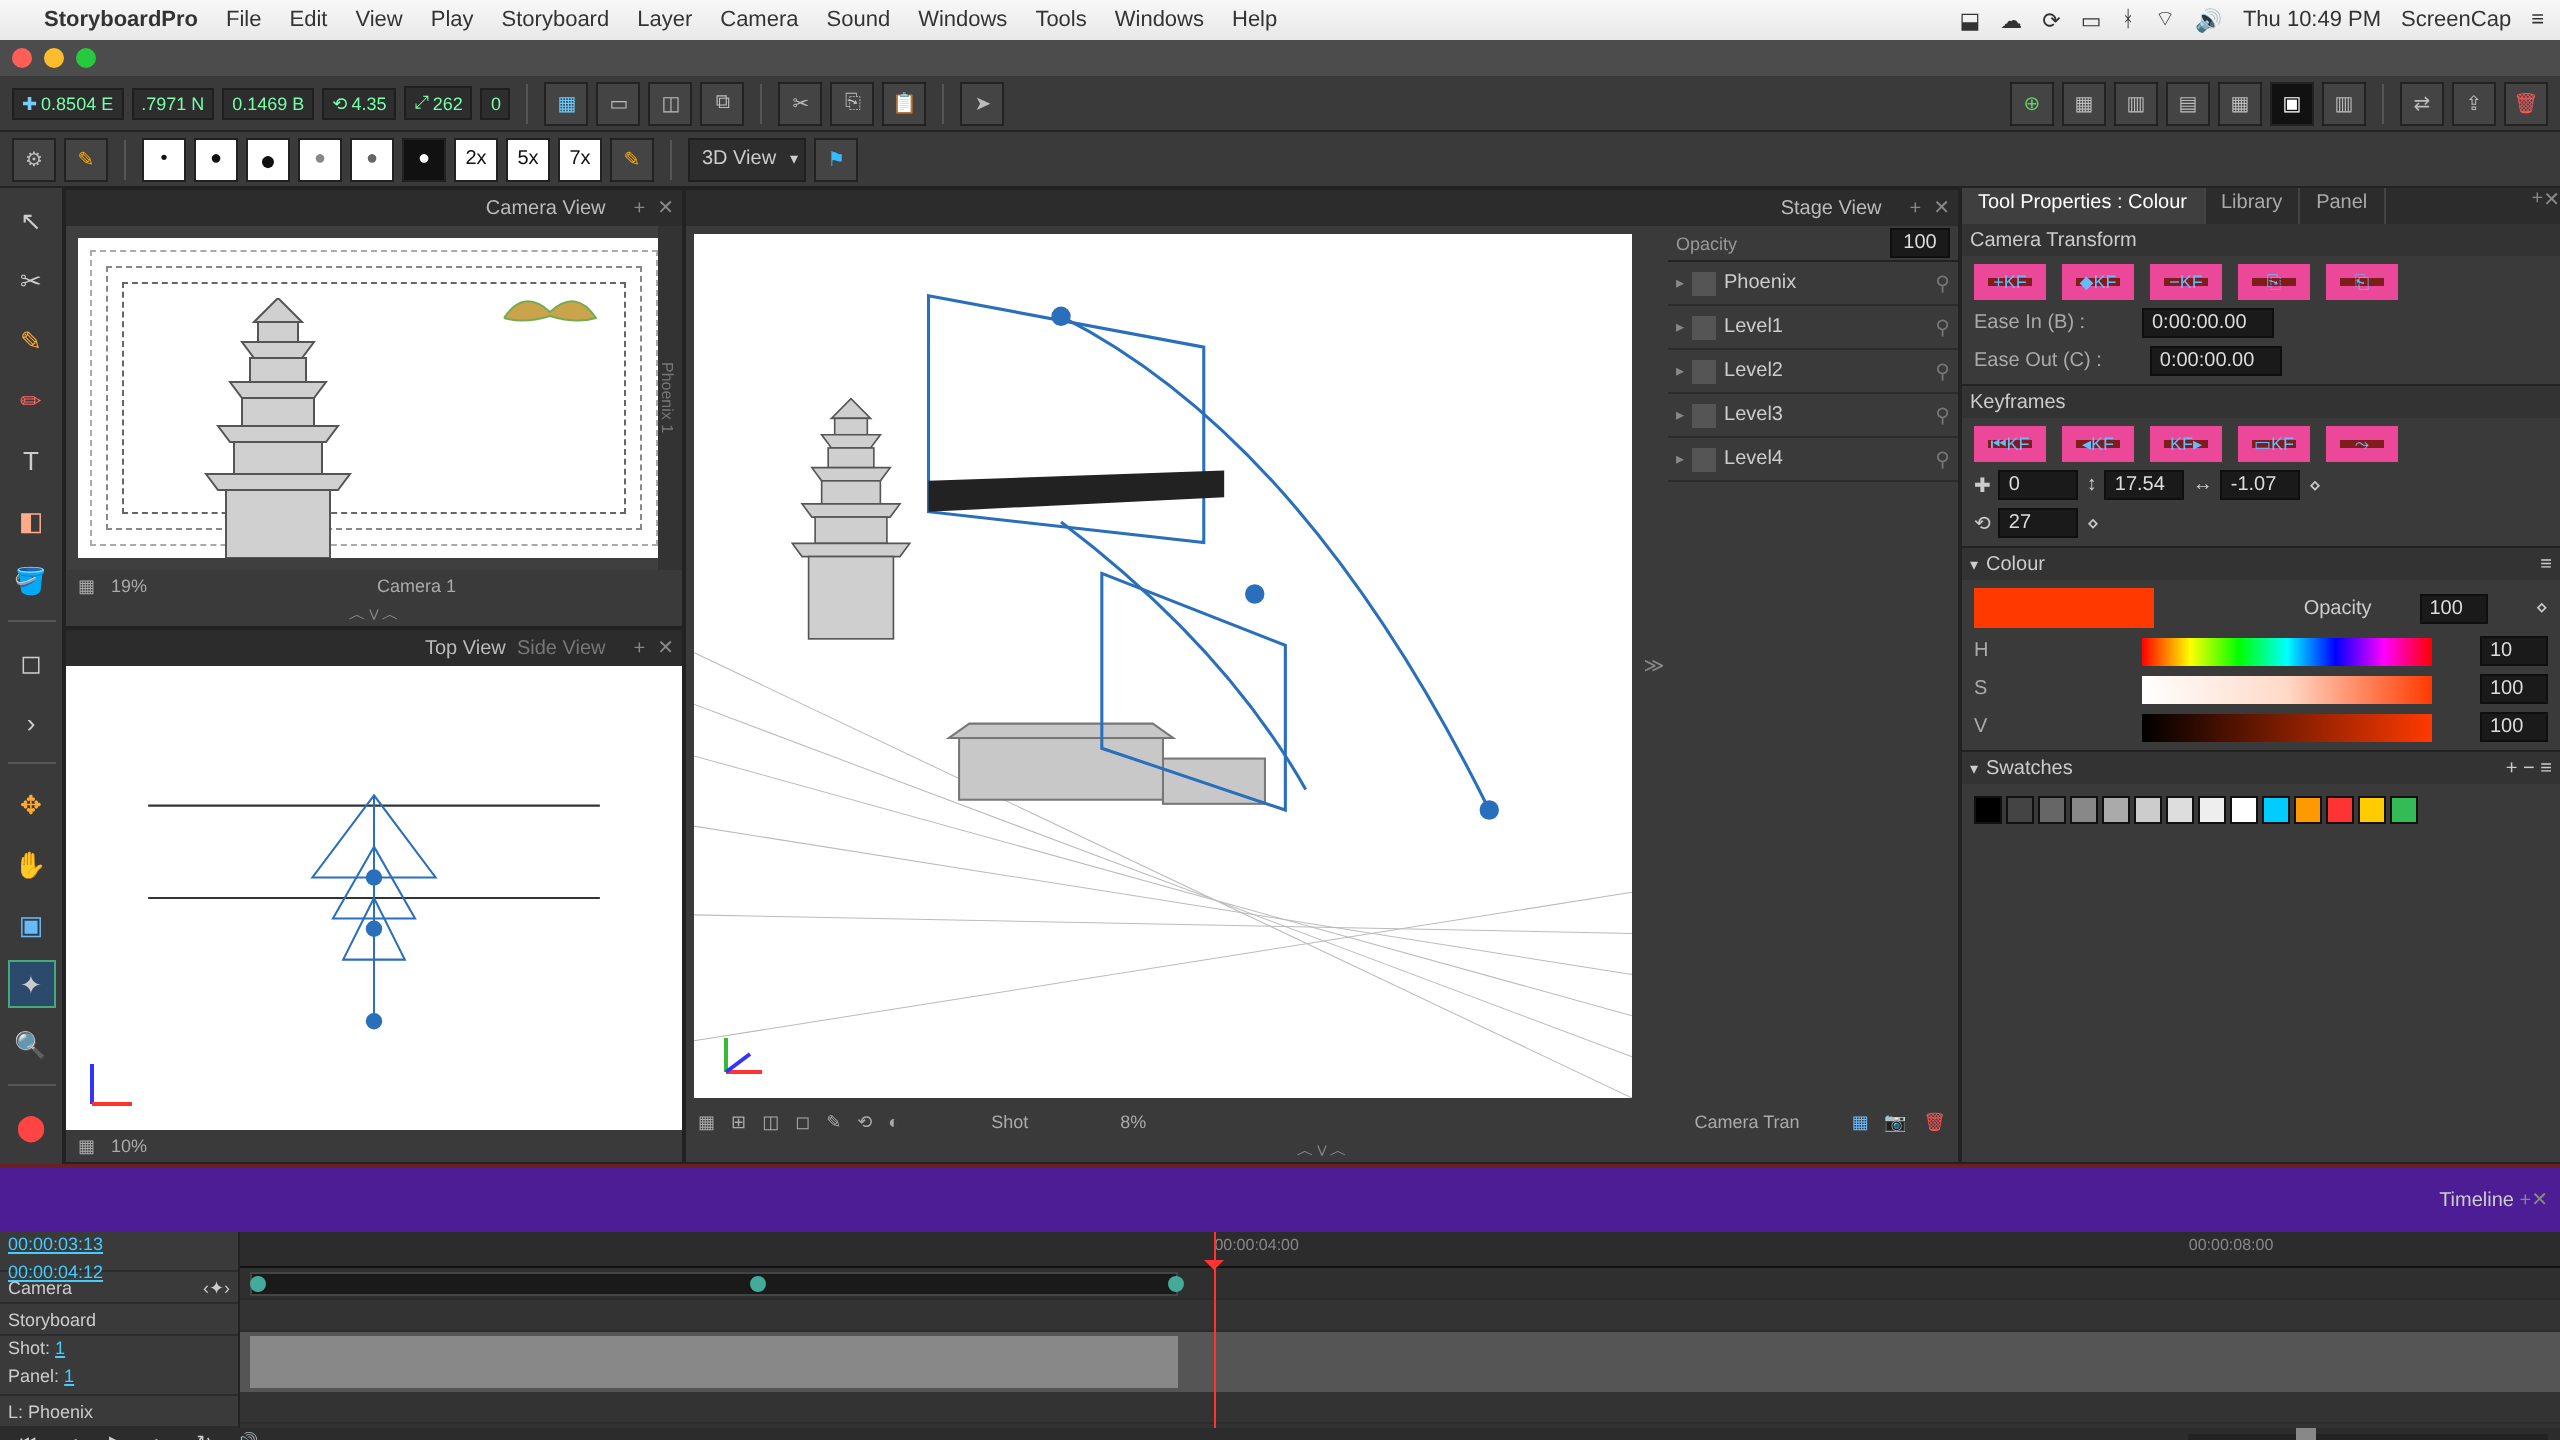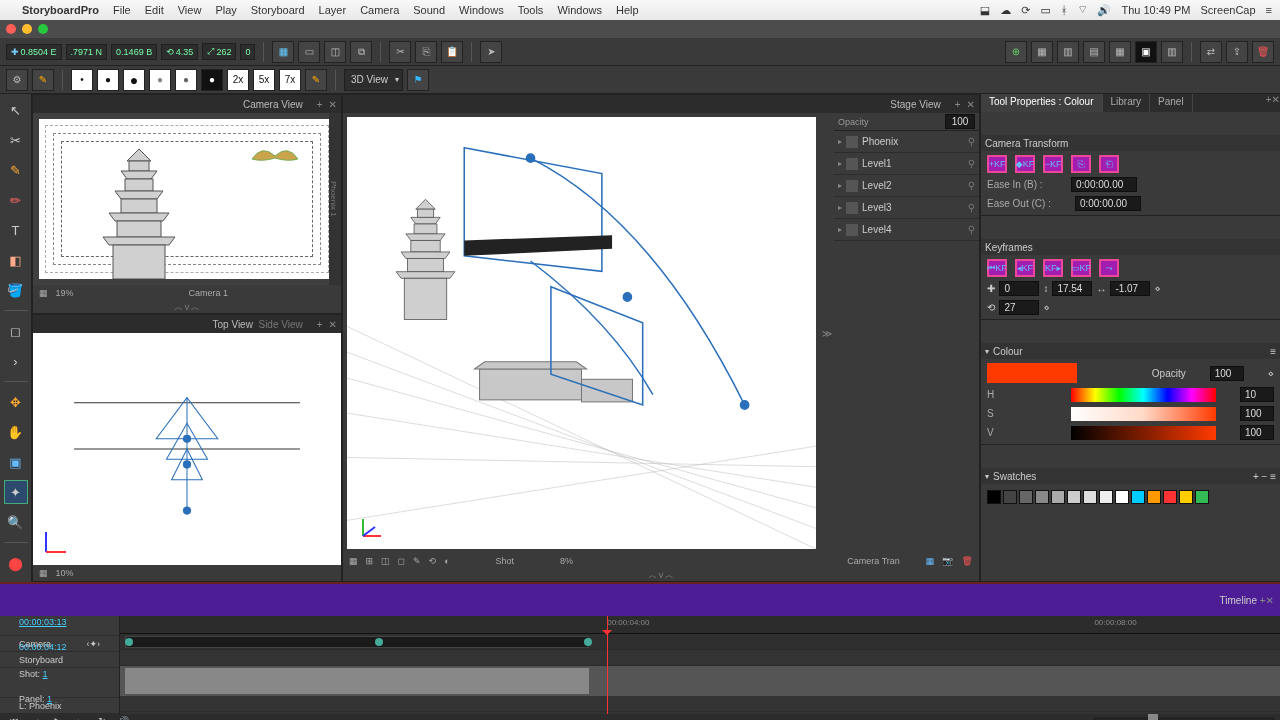--- a/index.html
+++ b/index.html
@@ -62,44 +62,44 @@
 .layers-mini .row .tri{font-size:8px; color:#888;}
 .layers-mini .row .fold{width:12px; height:12px; background:#555;}
 .opacity-row{display:flex; align-items:center; height:18px; padding:0 4px; gap:4px; font-size:9px; color:#999; border-bottom:1px solid #222;}
 
 
 .right-col{width:300px; display:flex; flex-direction:column; background:#3a3a3a; border-left:1px solid #222;}
 .right-tabs{height:18px; display:flex; background:#2c2c2c; font-size:10px;}
 .right-tab{padding:2px 8px; color:#aaa; border-right:1px solid #444;}
 .right-tab.active{background:#3f3f3f; color:#fff;}
 .section{border-bottom:1px solid #222;}
-.sec-hdr{height:16px; display:flex; align-items:center; padding:0 4px; font-size:10px; color:#ccc; background:#333;margin-top:23px;}
+.sec-hdr{height:16px; display:flex; align-items:center; padding:0 4px; font-size:10px; color:#ccc; background:#333;}
 .sec-hdr .tri{font-size:8px; margin-right:4px;}
 .sec-body{padding:4px 6px; display:flex; flex-direction:column; gap:4px;}
 .kf-row{display:flex; gap:8px; align-items:center;}
-.kf-icon{width:20px; height:18px; background:#a21caf; border:2px solid #ec4899; display:flex; align-items:center; justify-content:center; font-size:9px; color:#6bf;}
+.kf-icon{width:36px; height:18px; background:#7f1d1d; border:7px solid #ec4899; display:flex; align-items:center; justify-content:center; font-size:9px; color:#6bf;}
 .field-row{display:flex; align-items:center; gap:24px; font-size:10px;}
 .field-row label{color:#aaa; min-width:60px;}
 .num-field{background:#1a1a1a; border:1px solid #0f0f0f; color:#ddd; padding:1px 4px; width:66px; font-size:10px; text-align:left;}
 .coord-row{display:flex; gap:4px; align-items:center;}
 .coord-row .num-field{width:40px;}
 .color-swatch-lg{width:90px; height:20px; background:#ff3a00;}
 .grad-bar{height:14px; width:170px; position:relative;}
 .grad-h{background:linear-gradient(90deg,#f00,#ff0,#0f0,#0ff,#00f,#f0f,#f00);}
 .grad-s{background:linear-gradient(90deg,#fff,#ffd9c7,#ff3a00);}
 .grad-v{background:linear-gradient(90deg,#000,#ff3a00);}
 .swatch-row{display:flex; gap:2px; flex-wrap:wrap; margin-top:2px;}
 .sw{width:14px; height:14px; border:1px solid #111;}
 
 
 .timeline{height:128px; background:#383838; border-top:2px solid #6b2020; display:flex; flex-direction:column;}
 .tl-hdr{height:16px; display:flex; justify-content:flex-end; align-items:center; padding:16px 6px; background:#4c1d95; font-size:10px;}
 .tl-body{flex:1; display:flex;}
 .tl-left{width:120px; background:#3a3a3a; border-right:1px solid #222; display:flex; flex-direction:column;}
-.tl-left .cell{height:16px; padding:1px 19px; font-size:9px; border-bottom:1px solid #2c2c2c; display:flex; align-items:center; gap:15px;}
+.tl-left .cell{height:16px; padding:1px 4px; font-size:9px; border-bottom:1px solid #2c2c2c; display:flex; align-items:center; gap:4px;}
 .tl-left .tc{color:#4cf; text-decoration:underline;}
 .tl-right{flex:1; position:relative; background:#333;}
 .ruler{height:18px; background:#2c2c2c; border-bottom:1px solid #111; position:relative; font-size:8px; color:#888;}
 .ruler .tick{position:absolute; top:2px;}
 .playhead{position:absolute; top:0; bottom:0; width:1px; background:#f33; left:42%;}
 .playhead:before{content:""; position:absolute; top:14px; left:-5px; width:0; height:0; border:5px solid transparent; border-top-color:#f33;}
 .tl-track{height:16px; border-bottom:1px solid #2c2c2c; position:relative;}
 .tl-track.cam{background:#2f2f2f;}
 .tl-track .bar{position:absolute; top:2px; height:12px; background:#1a1a1a; border:1px solid #444;}
 .tl-track .kf-dot{position:absolute; top:4px; width:8px; height:8px; background:#4a9; border-radius:50%;}

